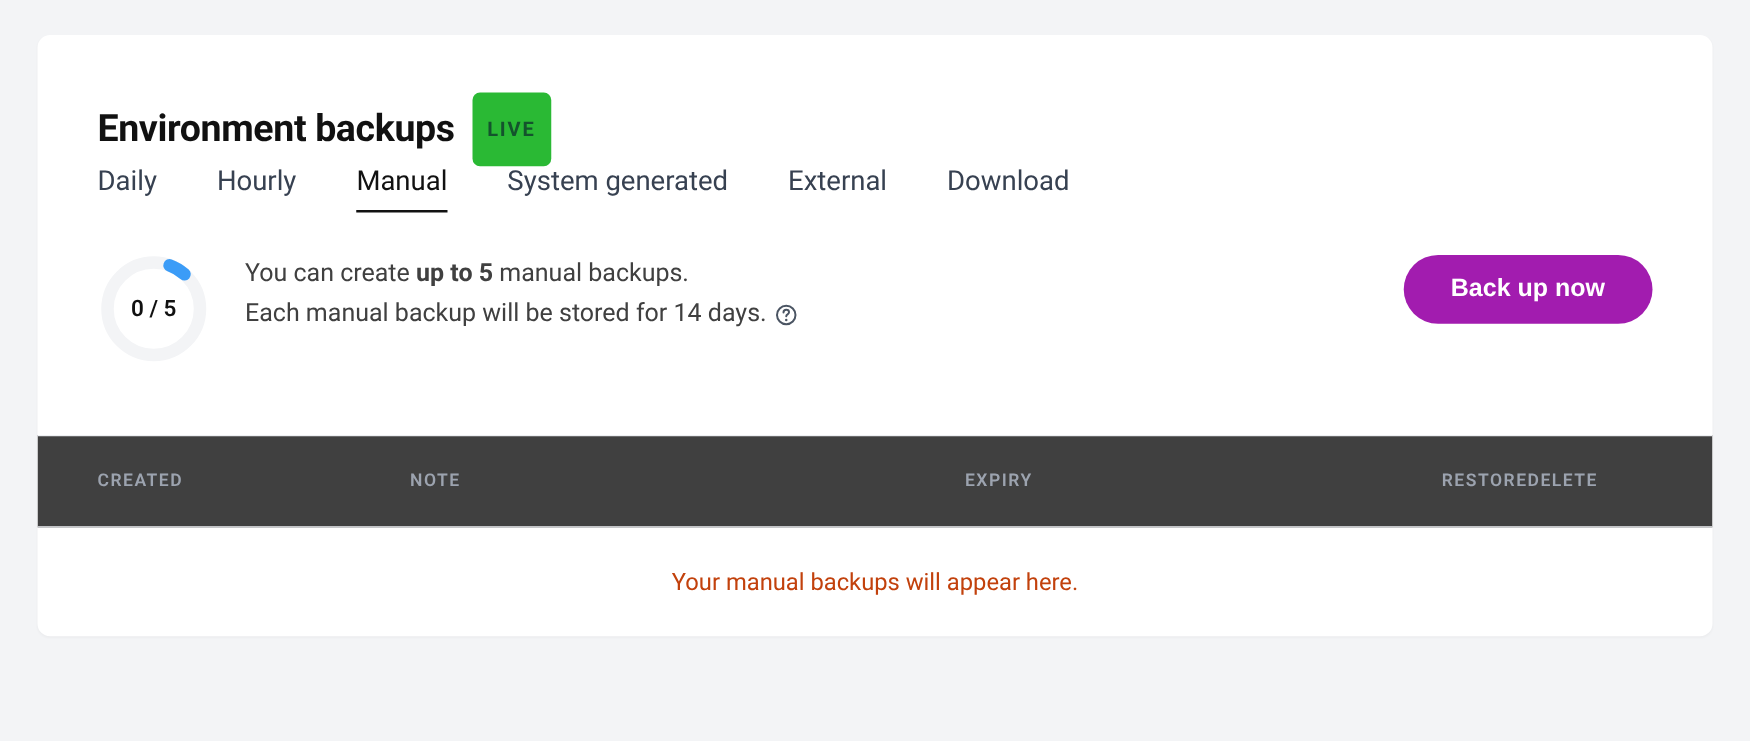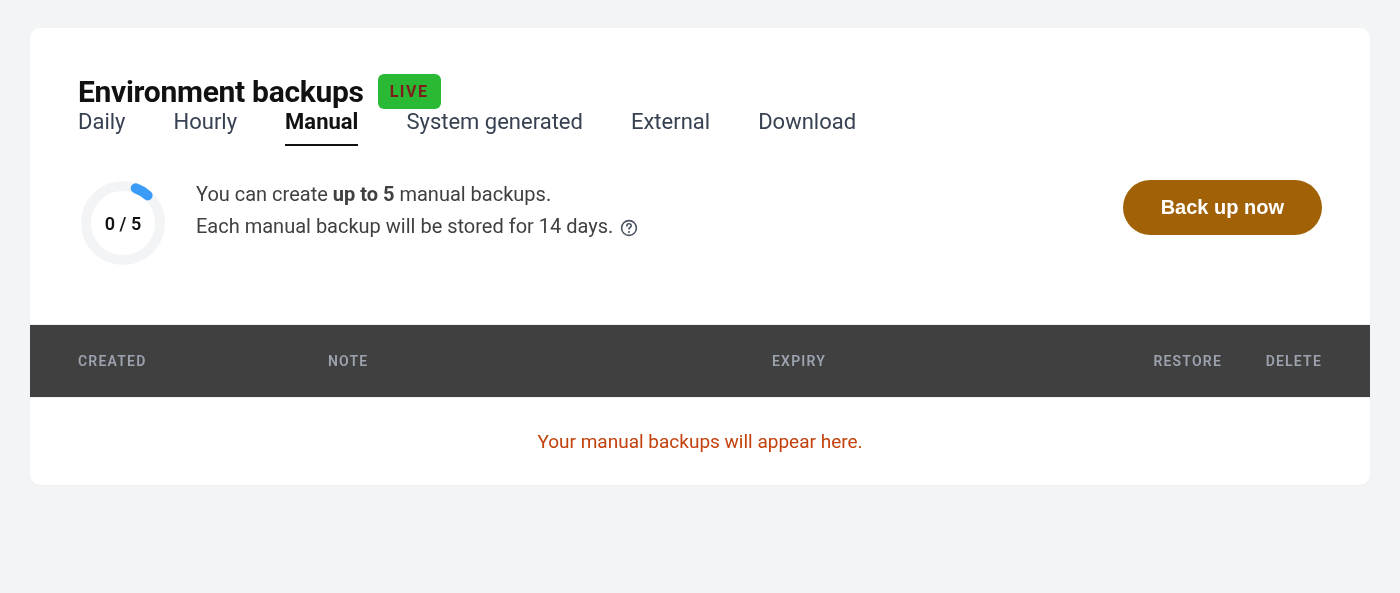--- a/index.html
+++ b/index.html
@@ -27,41 +27,41 @@
       gap: 14px;
     }
     .title {
       font-size: 30px;
       font-weight: 700;
       color: #111111;
       letter-spacing: -0.3px;
     }
     .badge {
       background: #2ab934;
-      color: #7f1d1d;
+      color: #14532d;
       font-weight: 700;
       font-size: 16px;
       letter-spacing: 1.5px;
-      padding: 8px 12px;
+      padding: 20px 12px;
       border-radius: 6px;
     }
     .tabs {
       display: flex;
       gap: 48px;
       margin-bottom: 24px;
     }
     .tab {
       font-size: 22px;
       color: #374151;
       cursor: pointer;
       padding-bottom: 10px;
       font-weight: 400;
     }
     .tab.active {
-      font-weight: 700;
+      font-weight: 400;
       color: #111111;
       border-bottom: 2px solid #111111;
       text-align: right;
     }
     .info-row {
       display: flex;
       align-items: flex-start;
       gap: 28px;
       padding: 8px 48px 56px 48px;
     }
@@ -93,21 +93,21 @@
     }
     .info-text .bold {
       font-weight: 700;
     }
     .help-icon {
       display: inline-flex;
       vertical-align: middle;
       margin-left: 2px;
     }
     .backup-btn {
-      background: #a16207;
+      background: #a21caf;
       color: #ffffff;
       font-size: 20px;
       font-weight: 600;
       border: none;
       border-radius: 32px;
       padding: 16px 38px;
       cursor: pointer;
       margin-top: 2px;
       flex-shrink: 0;
     }
@@ -121,21 +121,21 @@
     .col {
       font-size: 14px;
       font-weight: 600;
       letter-spacing: 1.2px;
       color: #9ca3af;
     }
     .col-created { width: 250px; }
     .col-expiry { width: 280px; }
     .col-note { flex: 1; }
     .col-restore { width: 170px; text-align: right; }
-    .col-delete { width: 100px; text-align: right; }
+    .col-delete { width: 100px; text-align: left; }
     .empty-state {
       text-align: center;
       padding: 32px 20px;
       font-size: 19px;
       color: #c2410c;
     }
   </style>
 </head>
 <body>
 

